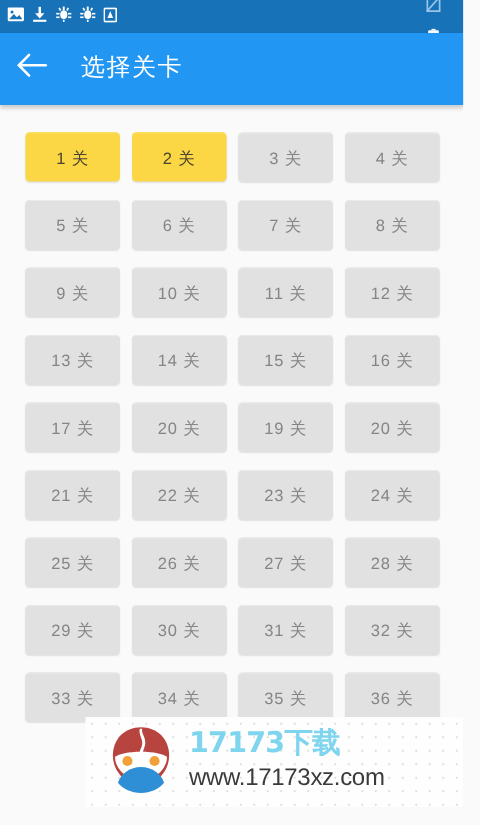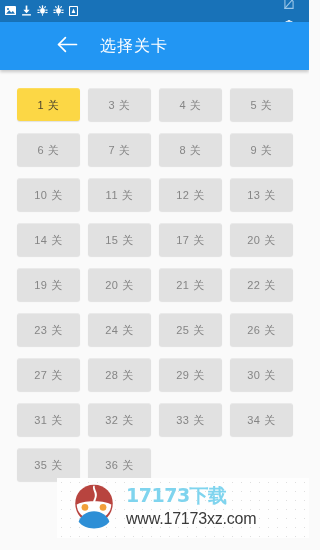--- a/index.html
+++ b/index.html
@@ -36,21 +36,20 @@
   }
 
   
   .app-bar {
     position:absolute; top:22px; left:0;
     width:309px; height:48px;
     background:#2296F3;
     display:flex; align-items:center;
     box-shadow:0 2px 3px rgba(0,0,0,0.20);
     z-index:5;
-    padding-left:46px;
   }
   .back-btn {
     width:42px; height:48px;
     display:flex; align-items:center; justify-content:center;
     cursor:pointer;
   }
   .app-title {
     color:#FFFFFF;
     font-size:16px;
     margin-left:12px;
@@ -211,33 +210,35 @@
           <polyline points="8.4,1.6 1.6,8.5 8.4,15.4" fill="none" stroke="#FFFFFF" stroke-width="1.7" stroke-linecap="round" stroke-linejoin="round"></polyline>
         </svg>
       </span>
     </div>
     <div class="app-title">选择关卡</div>
   </div>
 
   <div class="content">
     <div class="grid" id="level-grid">
         <div class="level-btn unlocked">1 关</div>
+        <div class="level-btn unlocked">2 关</div>
         <div class="level-btn locked">3 关</div>
         <div class="level-btn locked">4 关</div>
         <div class="level-btn locked">5 关</div>
         <div class="level-btn locked">6 关</div>
         <div class="level-btn locked">7 关</div>
         <div class="level-btn locked">8 关</div>
         <div class="level-btn locked">9 关</div>
         <div class="level-btn locked">10 关</div>
         <div class="level-btn locked">11 关</div>
         <div class="level-btn locked">12 关</div>
         <div class="level-btn locked">13 关</div>
         <div class="level-btn locked">14 关</div>
         <div class="level-btn locked">15 关</div>
+        <div class="level-btn locked">16 关</div>
         <div class="level-btn locked">17 关</div>
         <div class="level-btn locked">20 关</div>
         <div class="level-btn locked">19 关</div>
         <div class="level-btn locked">20 关</div>
         <div class="level-btn locked">21 关</div>
         <div class="level-btn locked">22 关</div>
         <div class="level-btn locked">23 关</div>
         <div class="level-btn locked">24 关</div>
         <div class="level-btn locked">25 关</div>
         <div class="level-btn locked">26 关</div>

